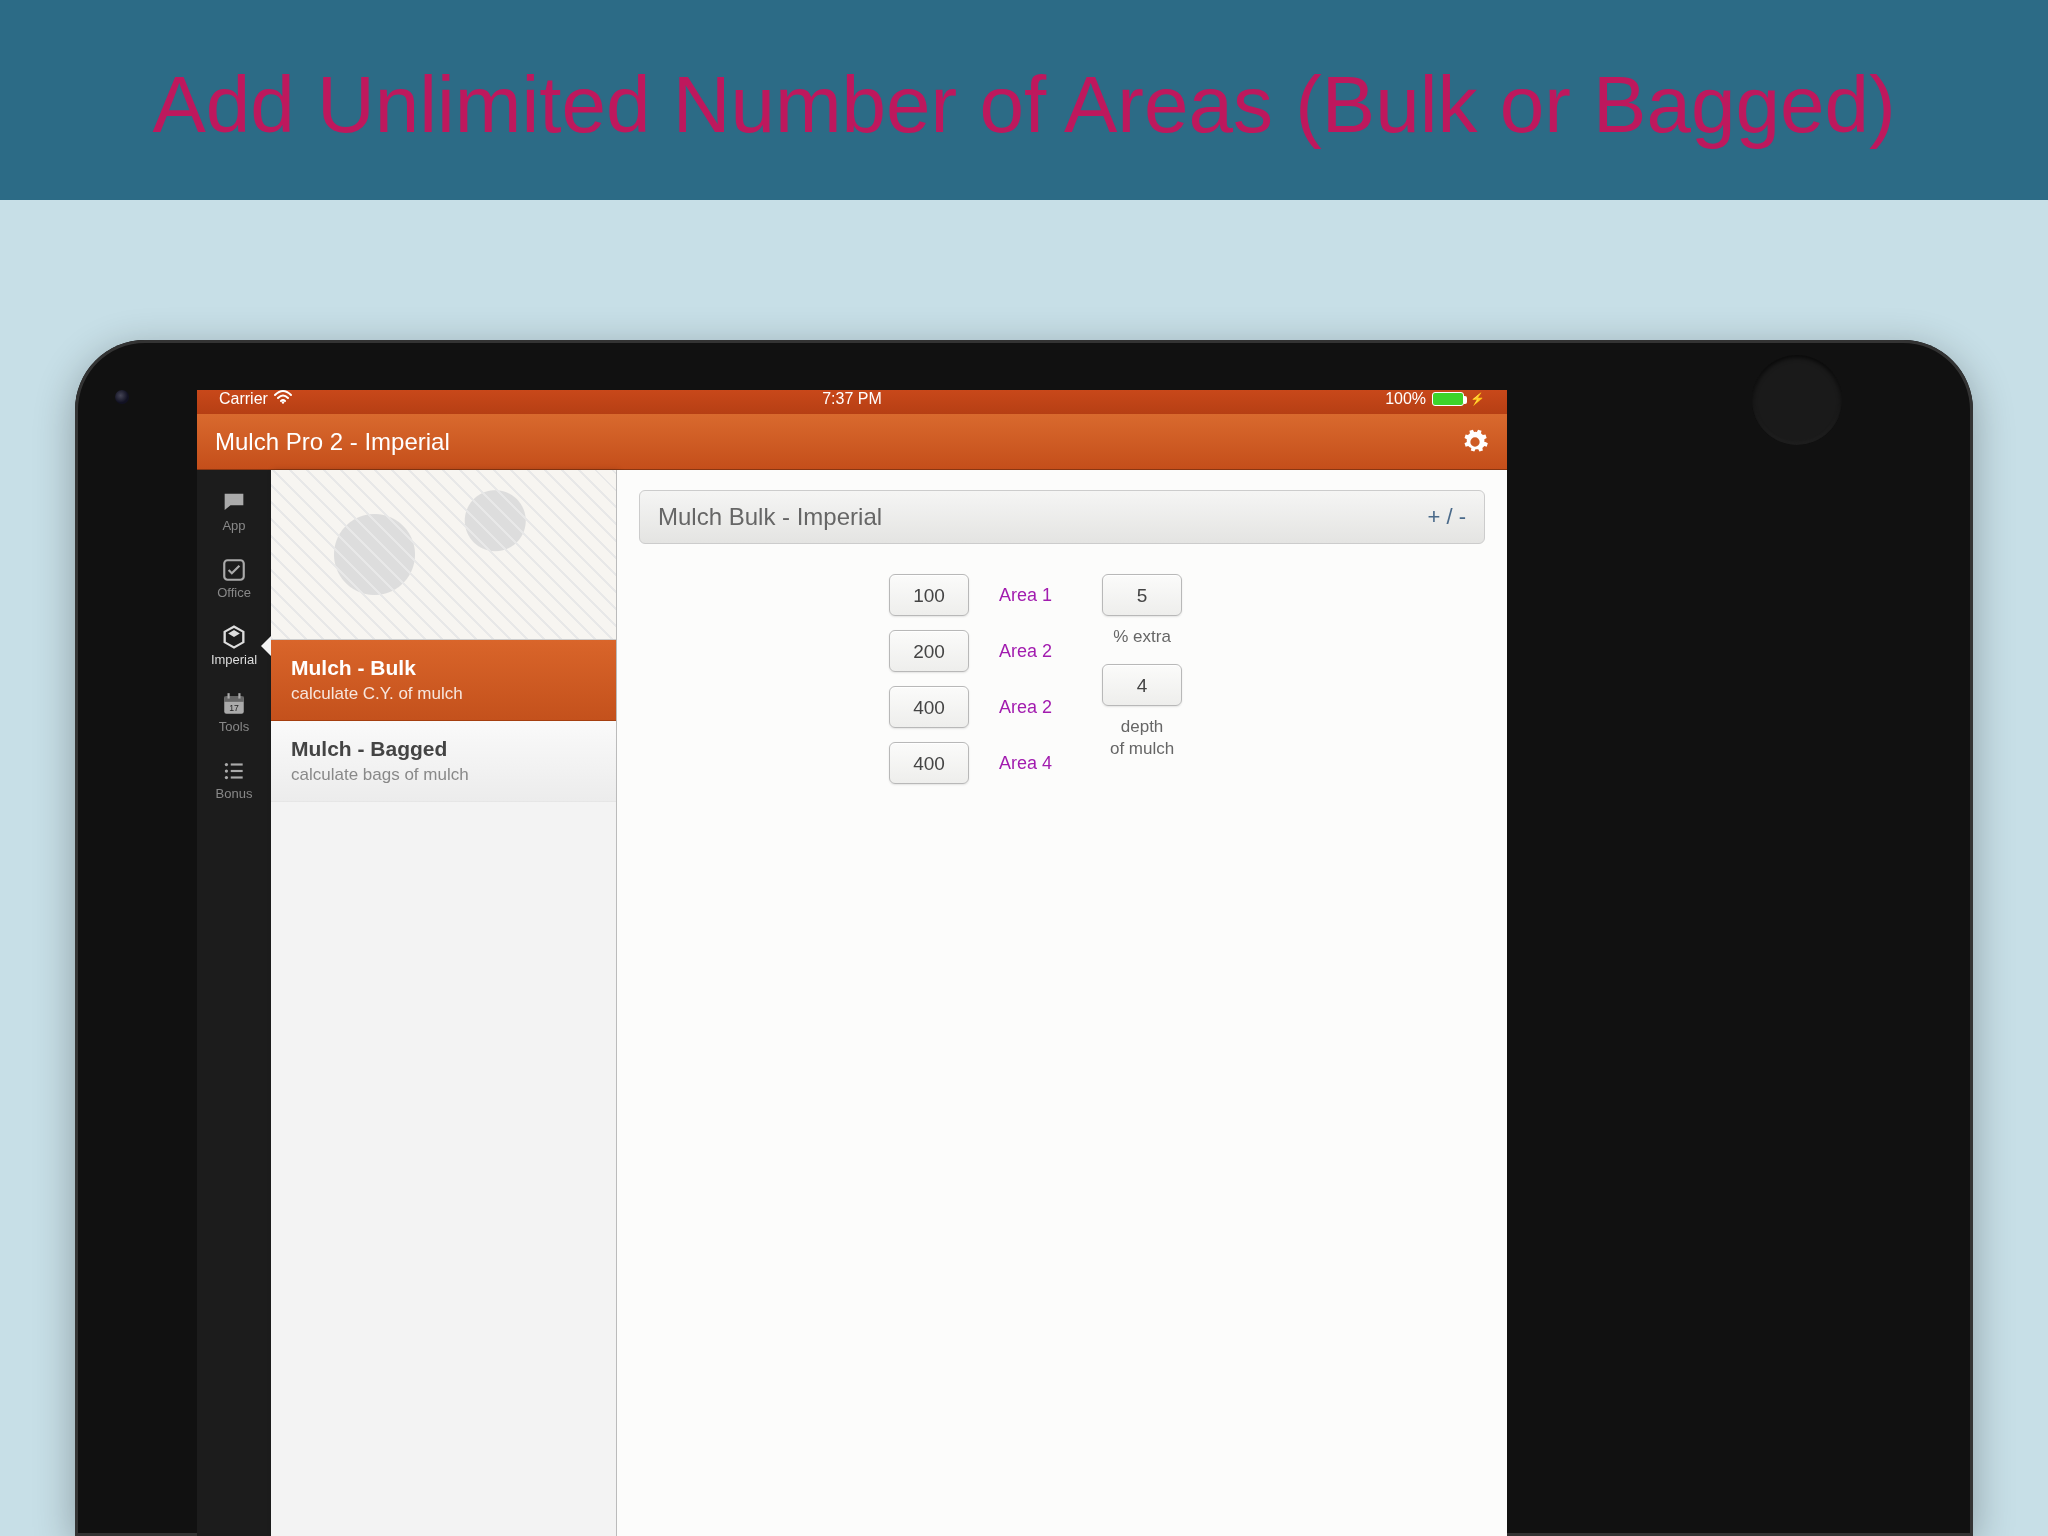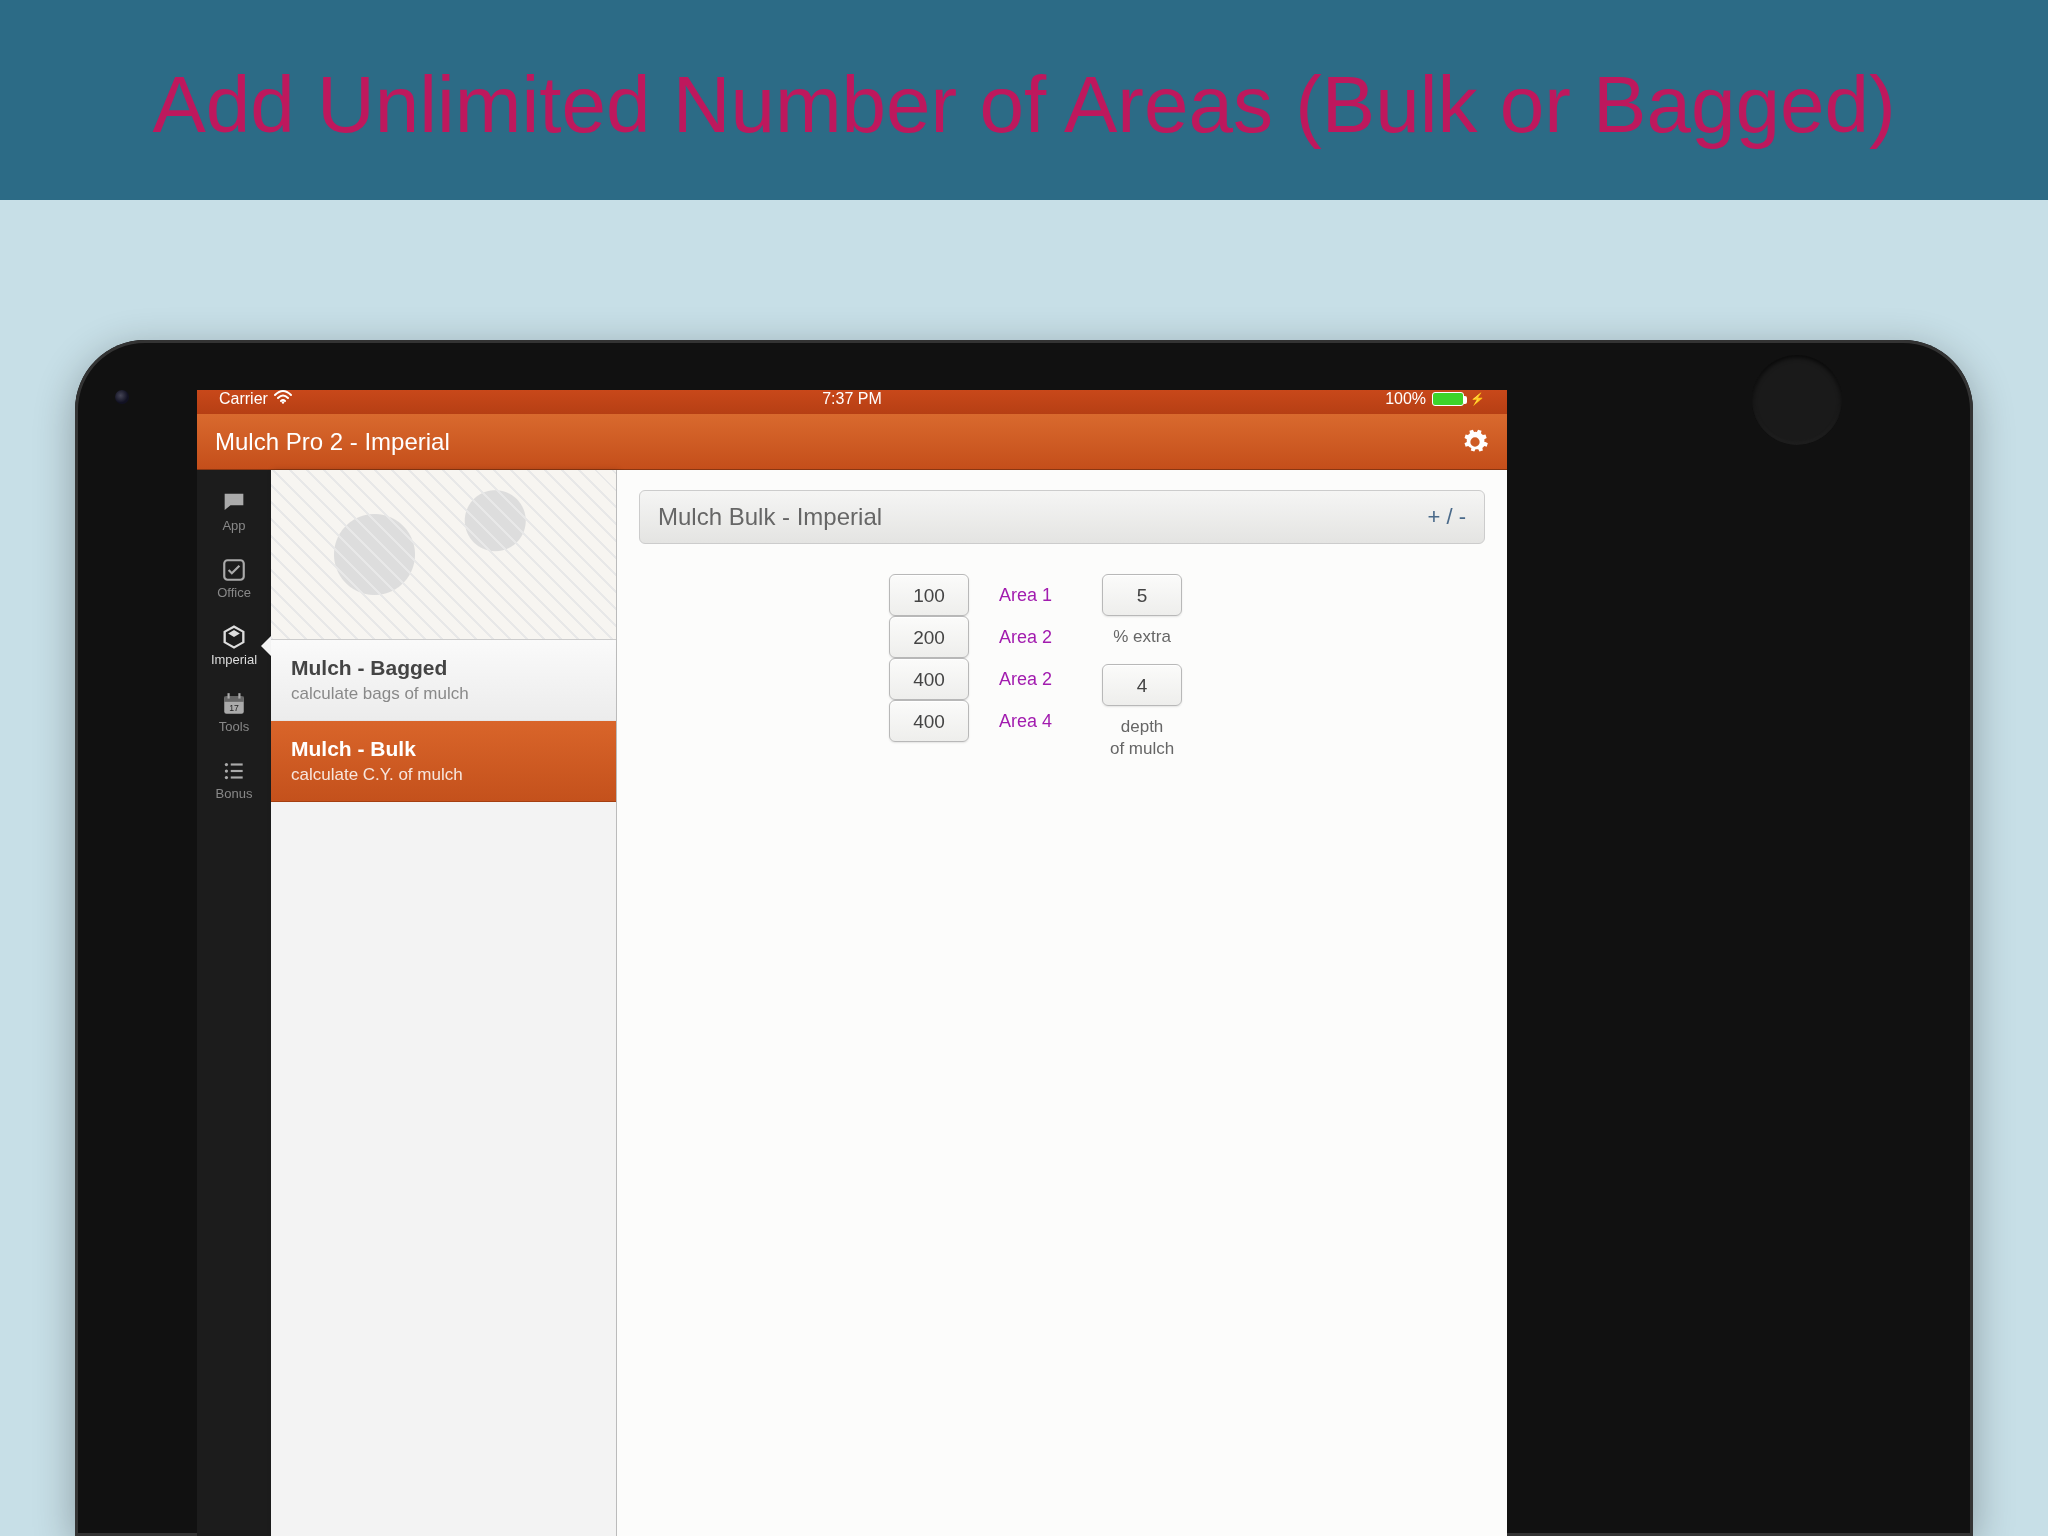--- a/index.html
+++ b/index.html
@@ -163,21 +163,21 @@
   font-size: 24px;
 }
 .detail-header .dh-title { flex:1; }
 .detail-header .dh-action { color:#4a6a8a; font-size:22px; }
 .form-area {
   margin-top: 30px;
   display: flex;
   gap: 50px;
   padding-left: 250px;
 }
-.col-inputs { display:flex; flex-direction:column; }
+.col-inputs { display:flex; flex-direction:column; gap:14px; }
 .row-inp { display:flex; align-items:center; gap:30px; }
 .inp-box {
   width: 80px; height: 42px;
   border: 1px solid #b8b8b8;
   border-radius: 6px;
   background: linear-gradient(#fbfbfa, #eeeeec);
   text-align: center;
   font-size: 19px;
   color: #444;
   line-height: 42px;
@@ -278,27 +278,27 @@
               <circle cx="5" cy="18" r="1.5"></circle>
               <rect x="9" y="17" width="11" height="2"></rect>
             </svg>
           </span>
         <span>Bonus</span>
       </div>
     </div>
 
     <div class="mid-panel">
       <div class="map-img"></div>
+      <div class="menu-item active">
+        <div class="mi-title">Mulch - Bulk</div>
+        <div class="mi-sub">calculate C.Y. of mulch</div>
+      </div>
       <div class="menu-item">
         <div class="mi-title">Mulch - Bagged</div>
         <div class="mi-sub">calculate bags of mulch</div>
-      </div>
-      <div class="menu-item active">
-        <div class="mi-title">Mulch - Bulk</div>
-        <div class="mi-sub">calculate C.Y. of mulch</div>
       </div>
     </div>
 
     <div class="detail-panel">
       <div class="detail-header">
         <span class="dh-title">Mulch Bulk - Imperial</span>
         <span class="dh-action">+ / -</span>
       </div>
       <div class="form-area">
         <div class="col-inputs">

